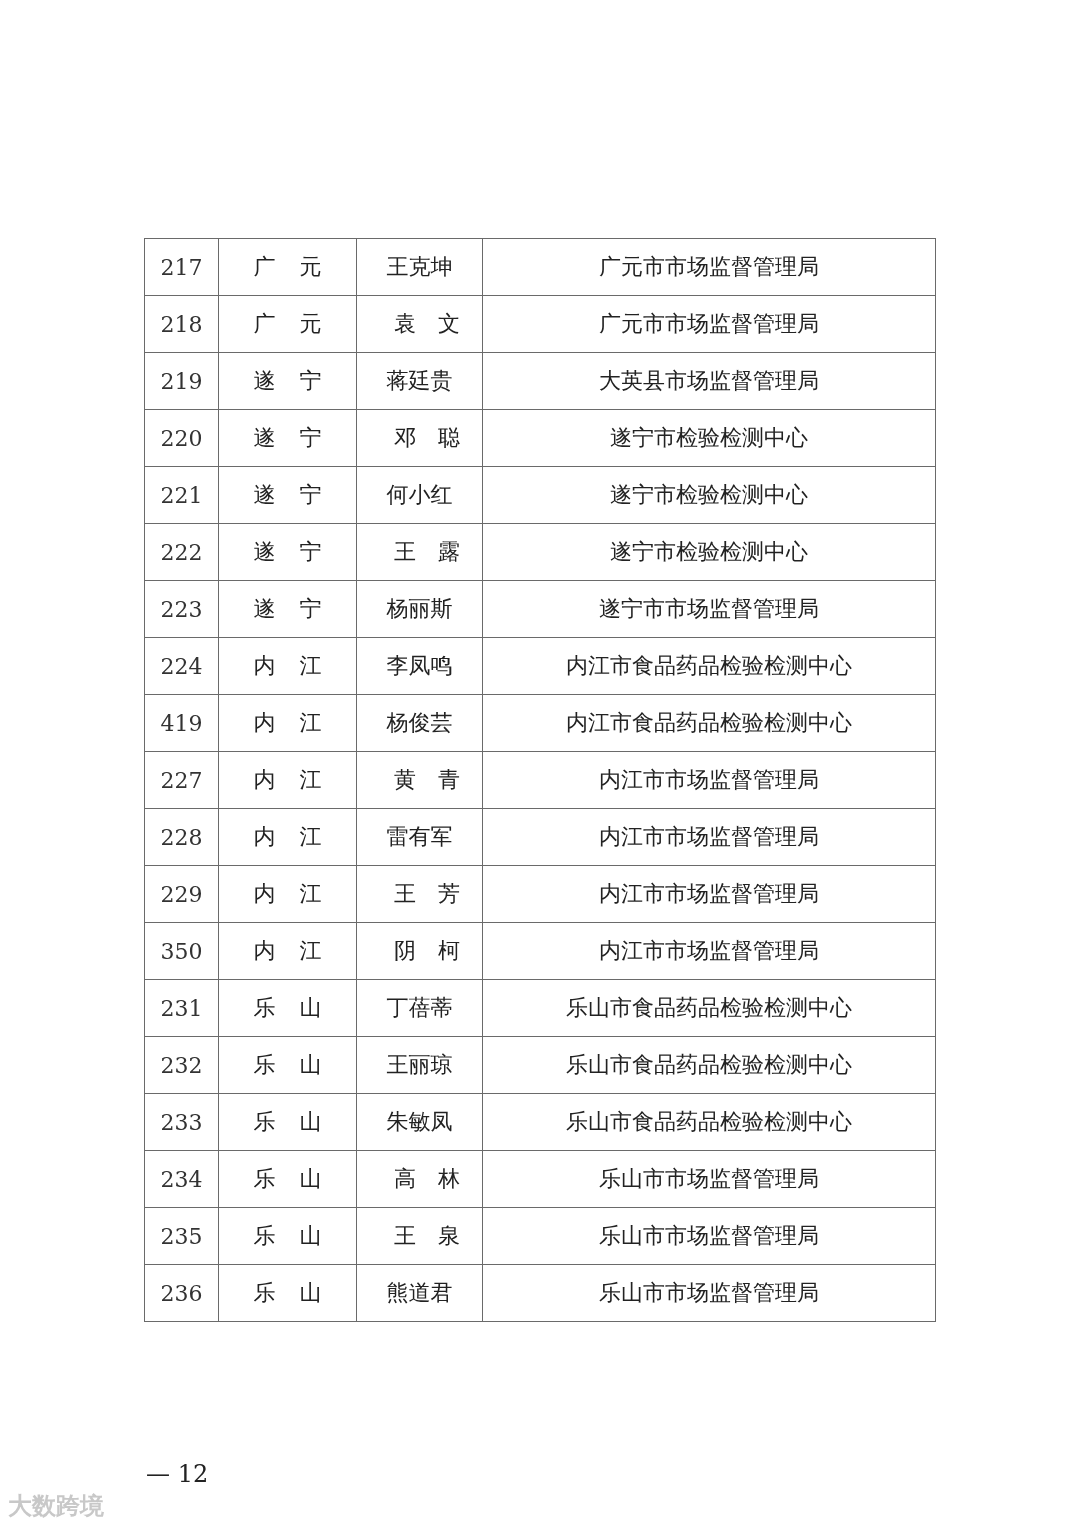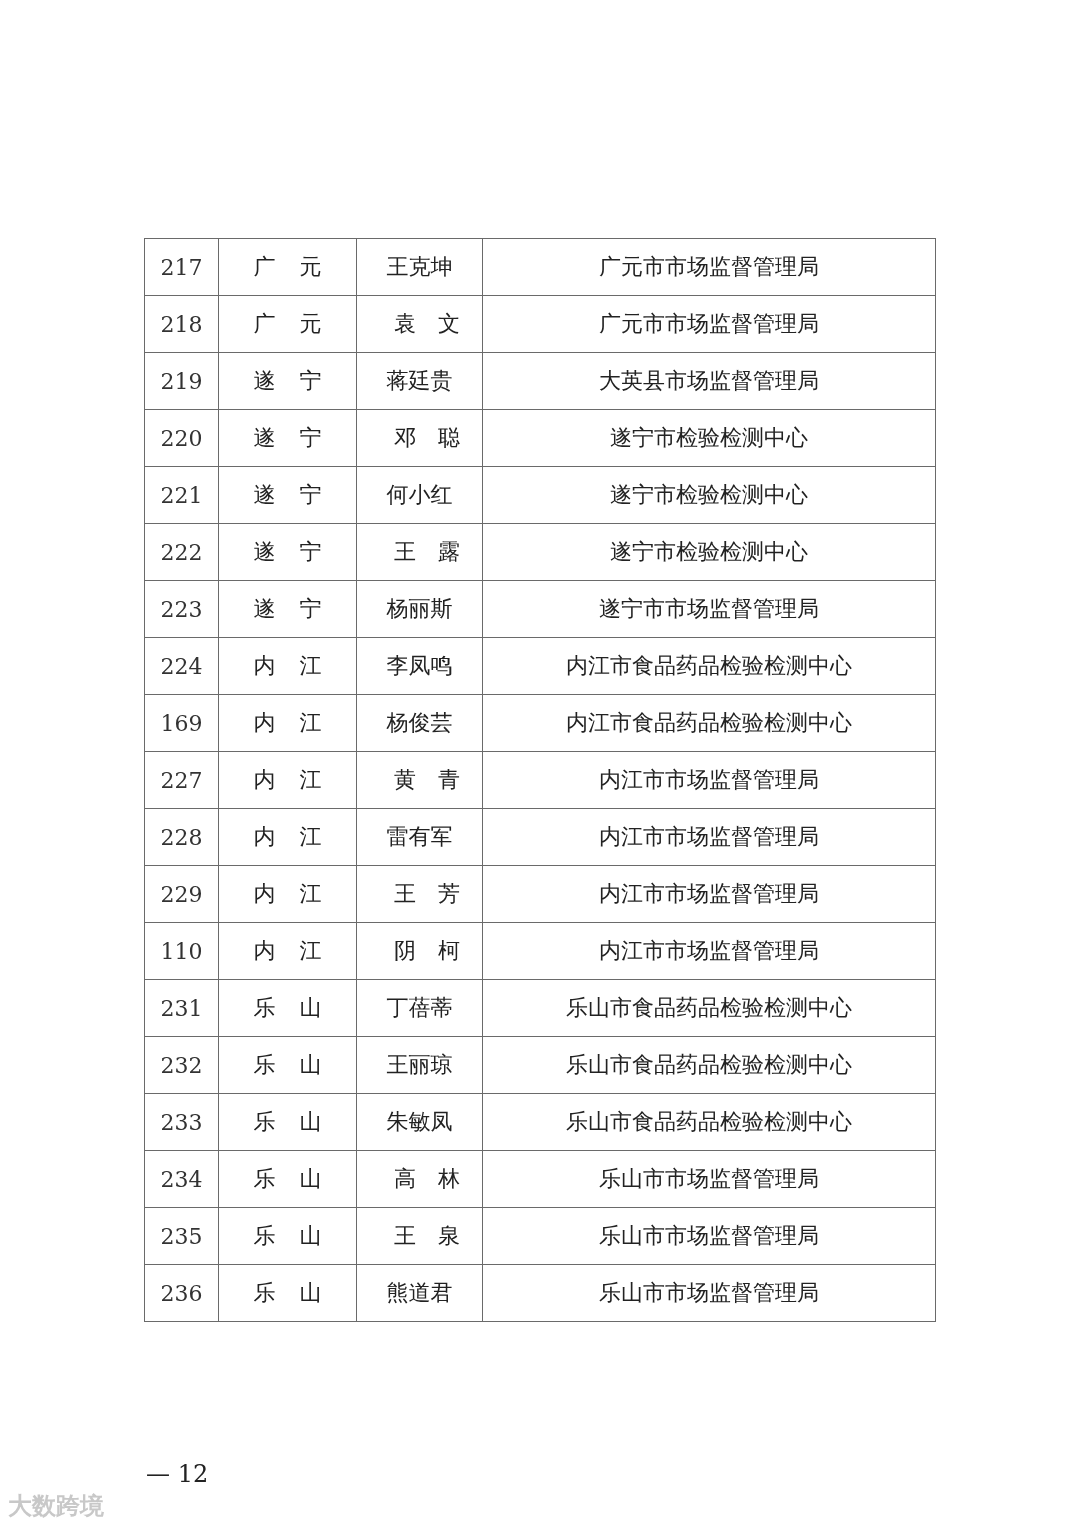--- a/index.html
+++ b/index.html
@@ -61,21 +61,21 @@
         <td class="name">杨丽斯</td>
         <td class="org">遂宁市市场监督管理局</td>
       </tr>
       <tr>
         <td class="num">224</td>
         <td class="region">内江</td>
         <td class="name">李凤鸣</td>
         <td class="org">内江市食品药品检验检测中心</td>
       </tr>
       <tr>
-        <td class="num">169</td>
+        <td class="num">419</td>
         <td class="region">内江</td>
         <td class="name">杨俊芸</td>
         <td class="org">内江市食品药品检验检测中心</td>
       </tr>
       <tr>
         <td class="num">227</td>
         <td class="region">内江</td>
         <td class="name spaced">黄青</td>
         <td class="org">内江市市场监督管理局</td>
       </tr>
@@ -85,21 +85,21 @@
         <td class="name">雷有军</td>
         <td class="org">内江市市场监督管理局</td>
       </tr>
       <tr>
         <td class="num">229</td>
         <td class="region">内江</td>
         <td class="name spaced">王芳</td>
         <td class="org">内江市市场监督管理局</td>
       </tr>
       <tr>
-        <td class="num">110</td>
+        <td class="num">350</td>
         <td class="region">内江</td>
         <td class="name spaced">阴柯</td>
         <td class="org">内江市市场监督管理局</td>
       </tr>
       <tr>
         <td class="num">231</td>
         <td class="region">乐山</td>
         <td class="name">丁蓓蒂</td>
         <td class="org">乐山市食品药品检验检测中心</td>
       </tr>

